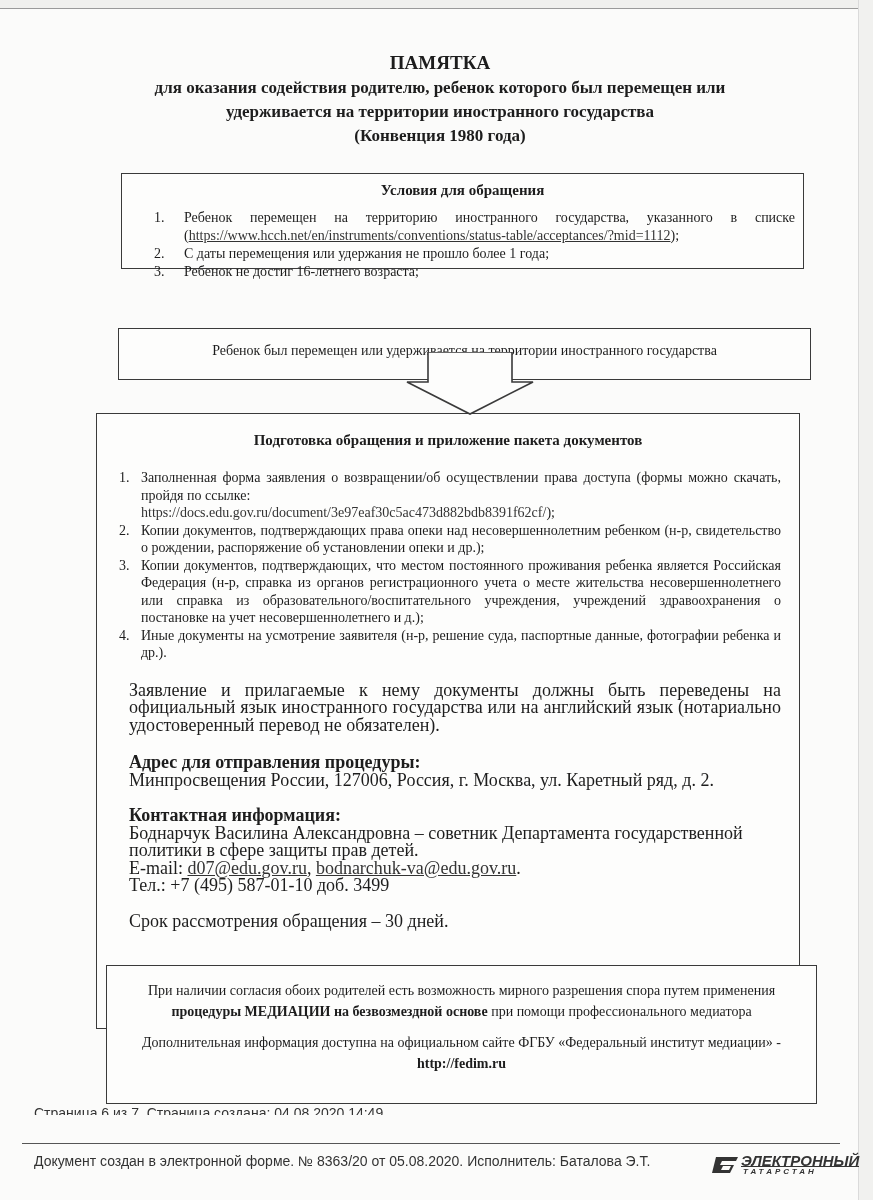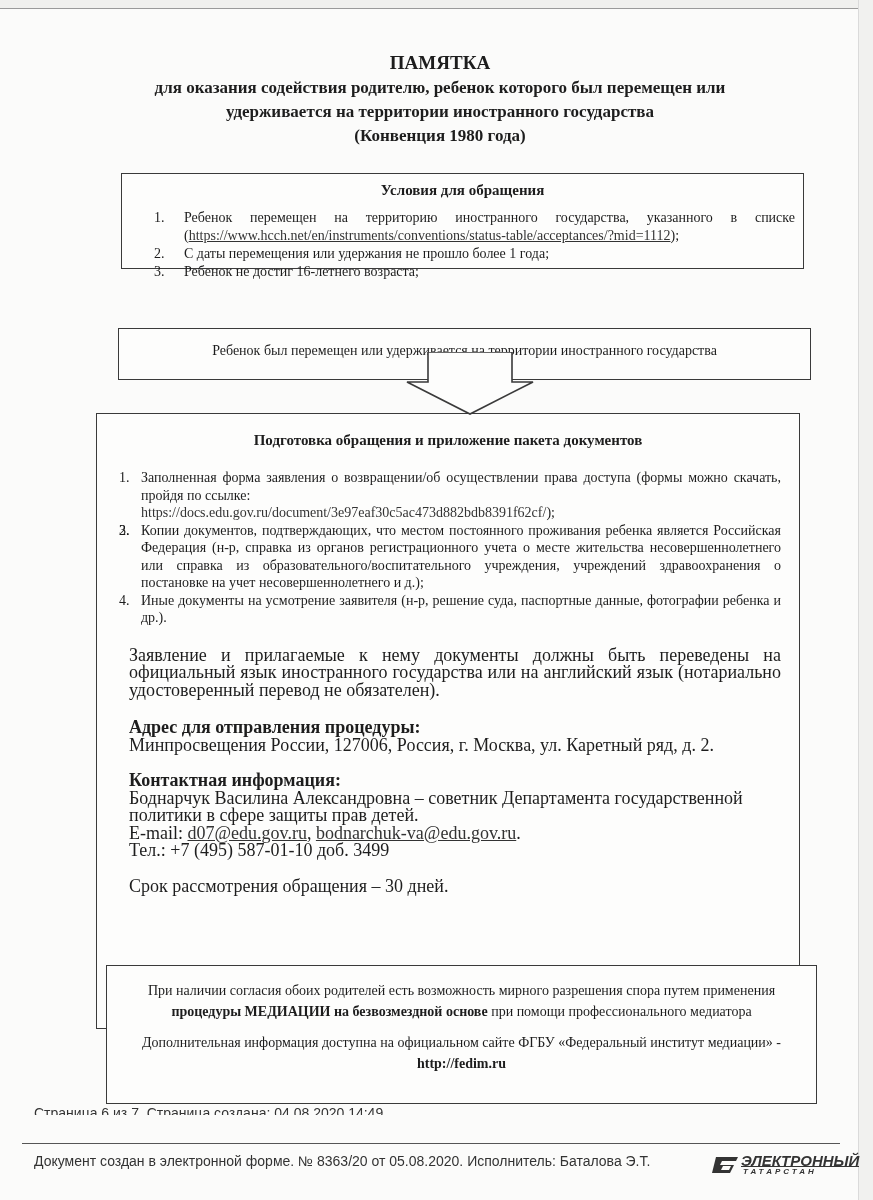--- a/index.html
+++ b/index.html
@@ -86,20 +86,21 @@
 <div class="box" id="box3">
   <div class="box-head">Подготовка обращения и приложение пакета документов</div>
   <ol class="b3list">
     <li>
       <span class="num">1.</span>
       <span>Заполненная форма заявления о возвращении/об осуществлении права доступа (формы можно скачать, пройдя по ссылке:</span><br>
       <a class="lnk" style="text-decoration:none">https://docs.edu.gov.ru/document/3e97eaf30c5ac473d882bdb8391f62cf/</a><span>);</span>
     </li>
     <li>
       <span class="num">2.</span>
+      <span>Копии документов, подтверждающих права опеки над несовершеннолетним ребенком (н-р, свидетельство о рождении, распоряжение об установлении опеки и др.);</span>
     </li>
     <li>
       <span class="num">3.</span>
       <span>Копии документов, подтверждающих, что местом постоянного проживания ребенка является Российская Федерация (н-р, справка из органов регистрационного учета о месте жительства несовершеннолетнего или справка из образовательного/воспитательного учреждения, учреждений здравоохранения о постановке на учет несовершеннолетнего и д.);</span>
     </li>
     <li>
       <span class="num">4.</span>
       <span>Иные документы на усмотрение заявителя (н-р, решение суда, паспортные данные, фотографии ребенка и др.).</span>
     </li>
   </ol>

